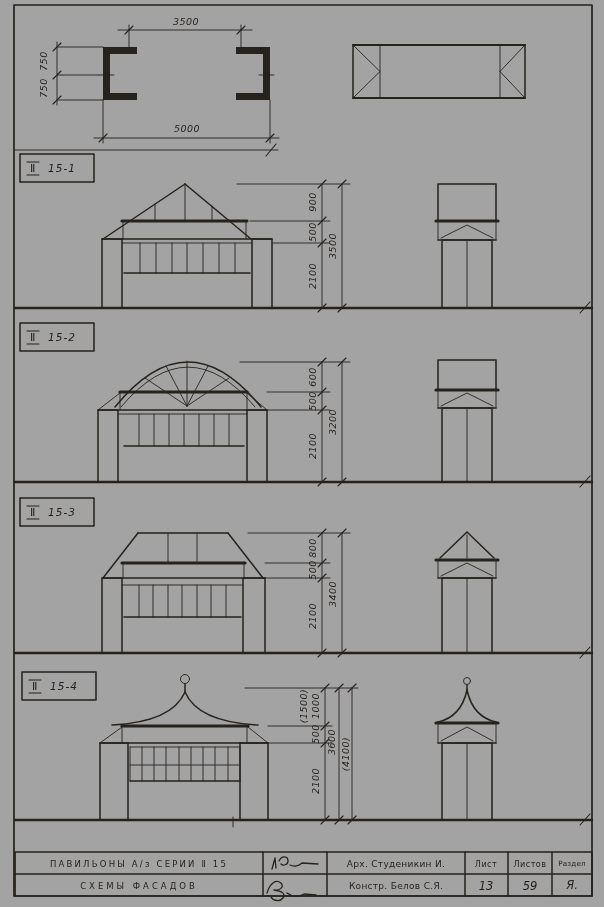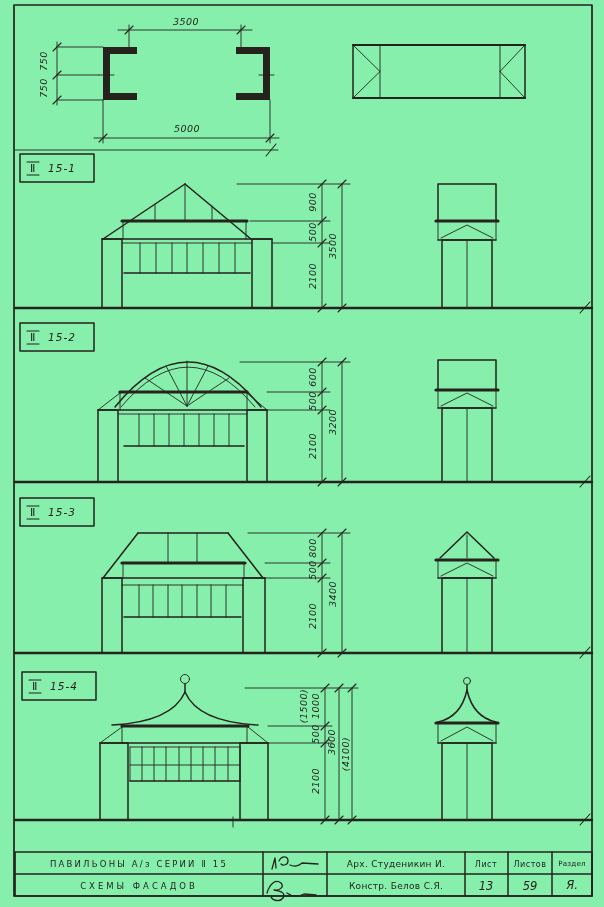--- a/index.html
+++ b/index.html
@@ -1,19 +1,19 @@
 <!DOCTYPE html>
 <html><head>
 <meta charset="utf-8">
 <style>
   html,body{margin:0;padding:0;background:#e8e6e0;}
   #sheet{
     position:relative;
     width:604px;height:907px;
-    background:#86efac;
+    background:#a3a3a3;
     font-family:"DejaVu Sans",sans-serif;
     overflow:hidden;
   }
   svg{display:block}
   .ln{stroke:#26221d;fill:none;stroke-width:1.5;stroke-linecap:round;stroke-linejoin:round}
   .thin{stroke-width:0.9}
   .thick{stroke-width:3.2}
   .med{stroke-width:2}
   .ground{stroke-width:2.4}
   .border{stroke-width:1.7}

